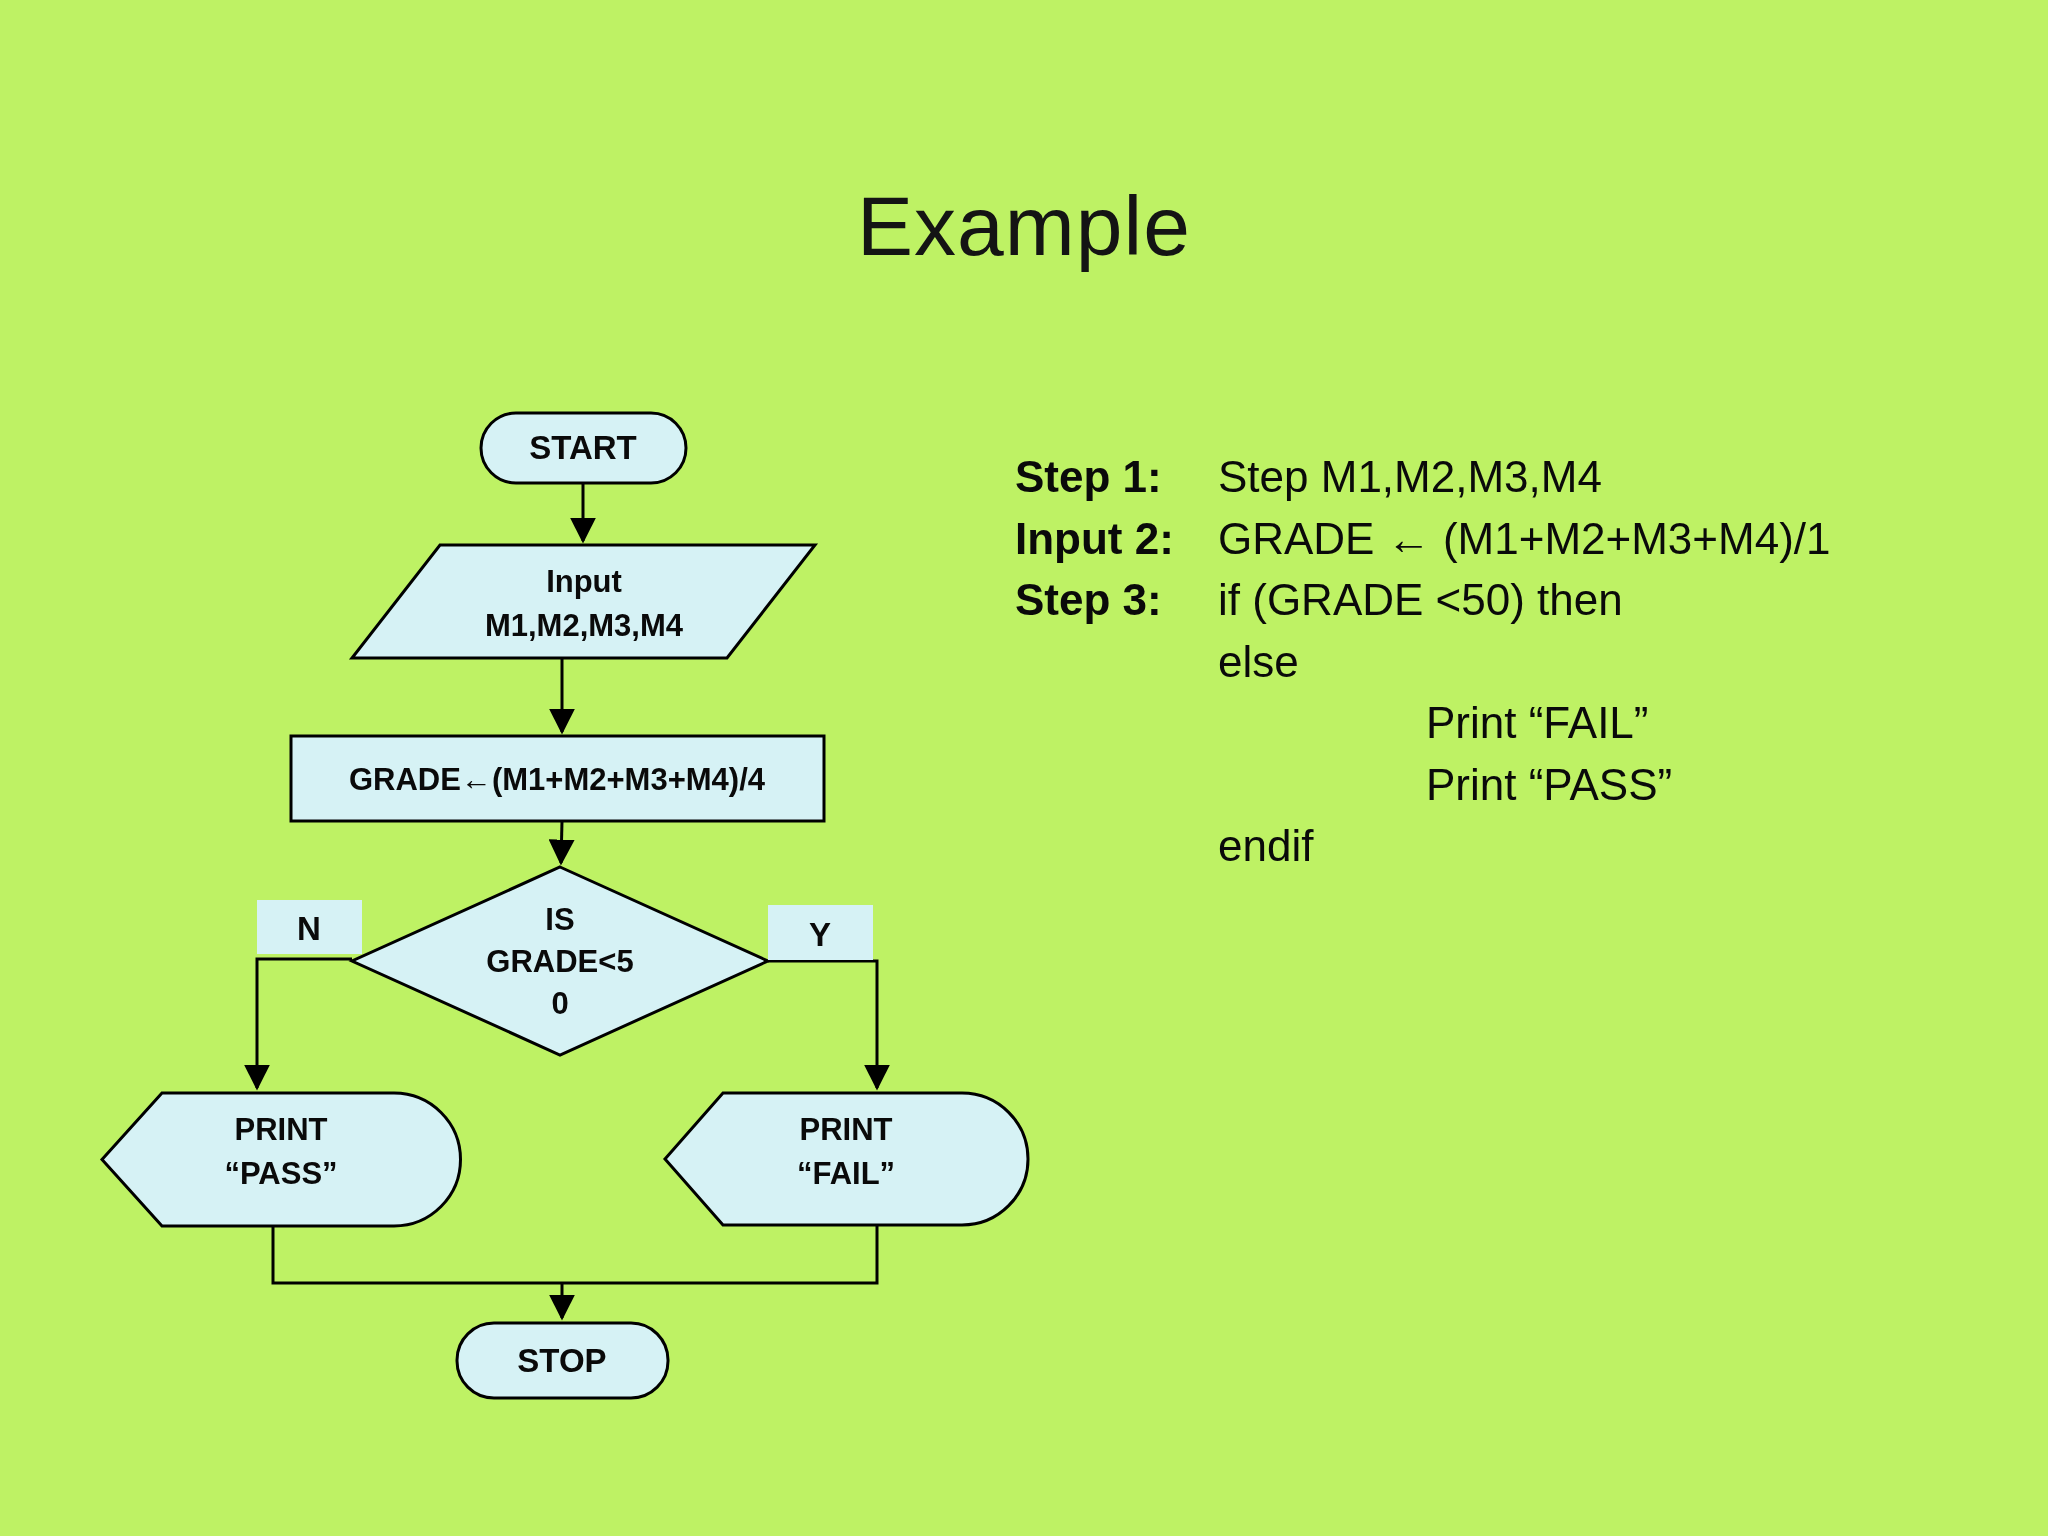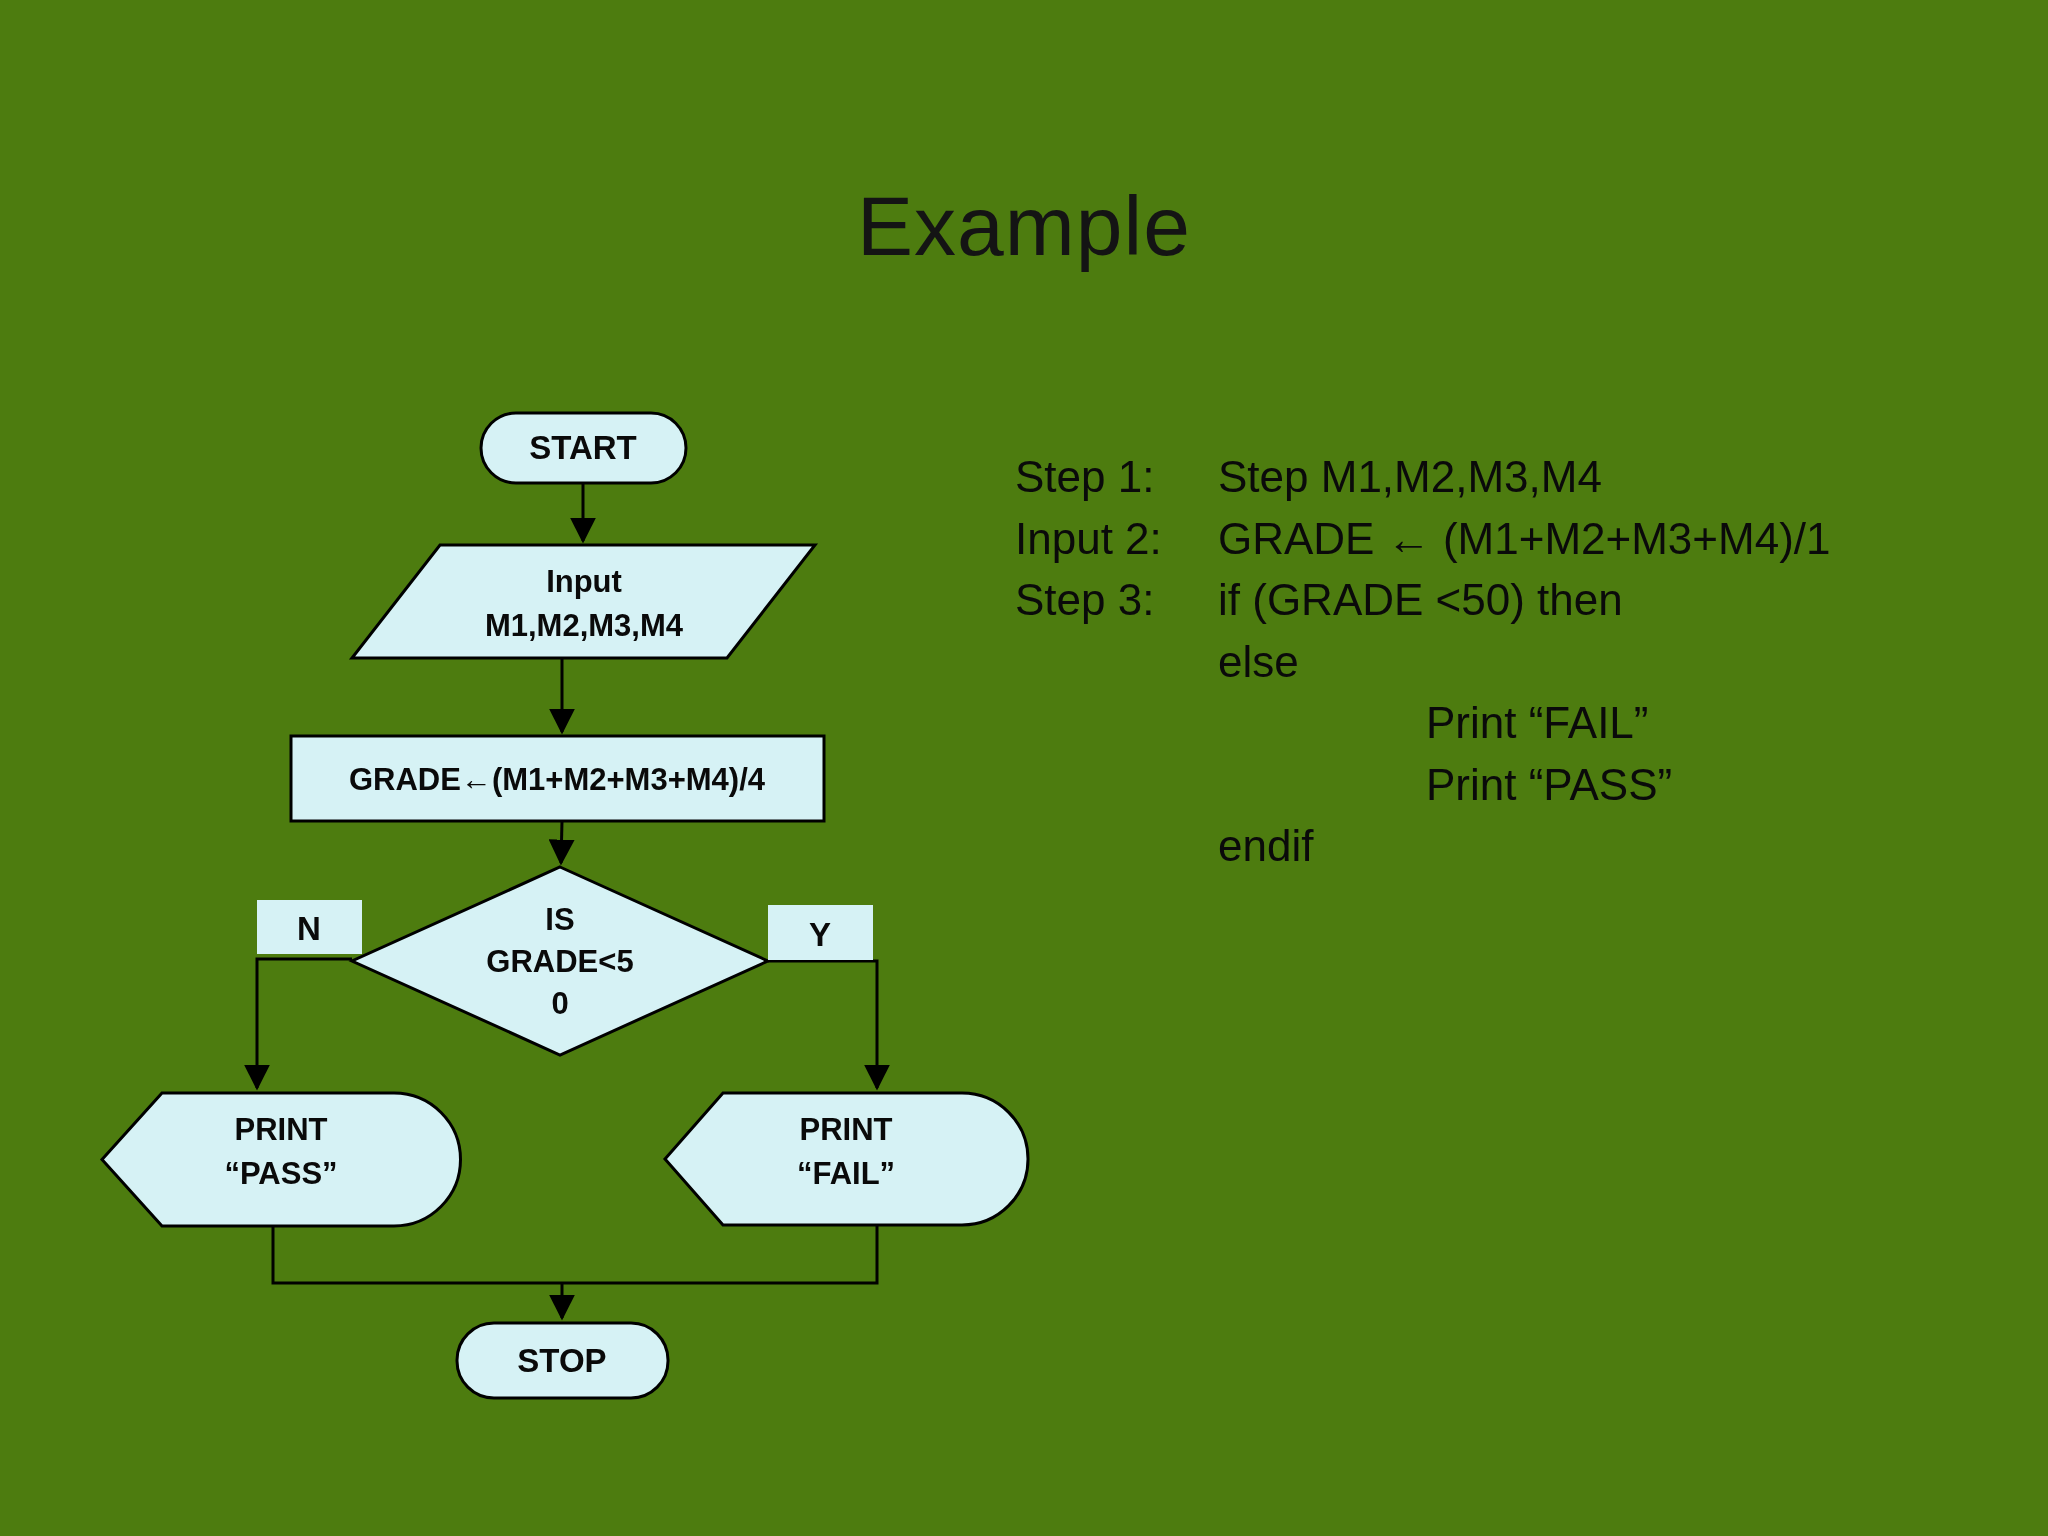--- a/index.html
+++ b/index.html
@@ -45,27 +45,27 @@
   text.big{font-size:33px;}
   .pseudo{
     position:absolute;
     left:1015px; top:446px;
     font-size:44px;
     line-height:61.5px;
     color:#0a0a0a;
     white-space:nowrap;
   }
   .prow{display:flex;}
-  .plabel{display:inline-block;width:203px;flex:0 0 203px;}
+  .plabel{display:inline-block;width:203px;flex:0 0 203px;font-weight:bold;}
   .pcode.ind{padding-left:208px;}
 </style>
 </head>
 <body>
 
-<div class="slide" style="background: #4d7c0f;">
+<div class="slide" style="background: #bef264;">
 
   <div class="title">Example</div>
 
   <svg class="flow" width="2048" height="1536" viewBox="0 0 2048 1536">
     <defs>
       <marker id="ah" viewBox="0 0 10 10" refX="9" refY="5" markerWidth="26" markerHeight="26" markerUnits="userSpaceOnUse" orient="auto-start-reverse">
         <path class="ah" d="M0,0 L10,5 L0,10 z"></path>
       </marker>
     </defs>
 

